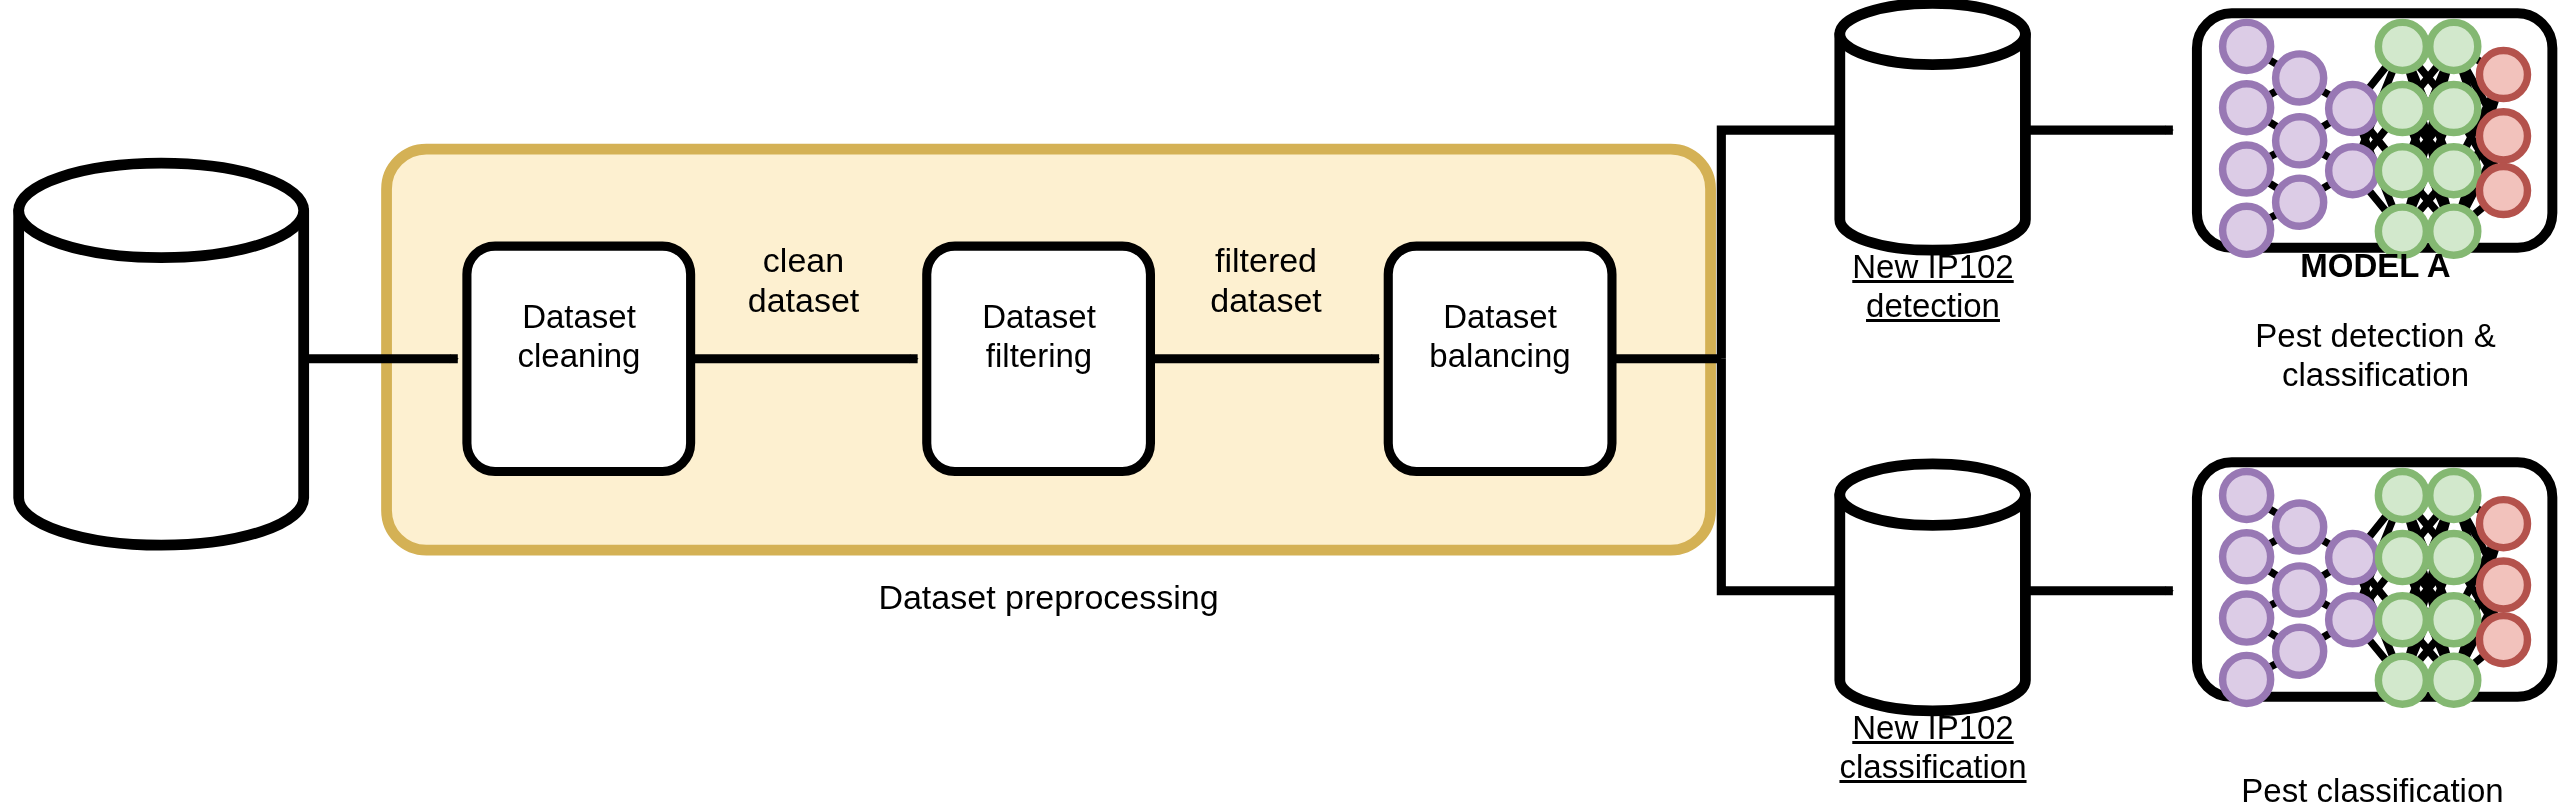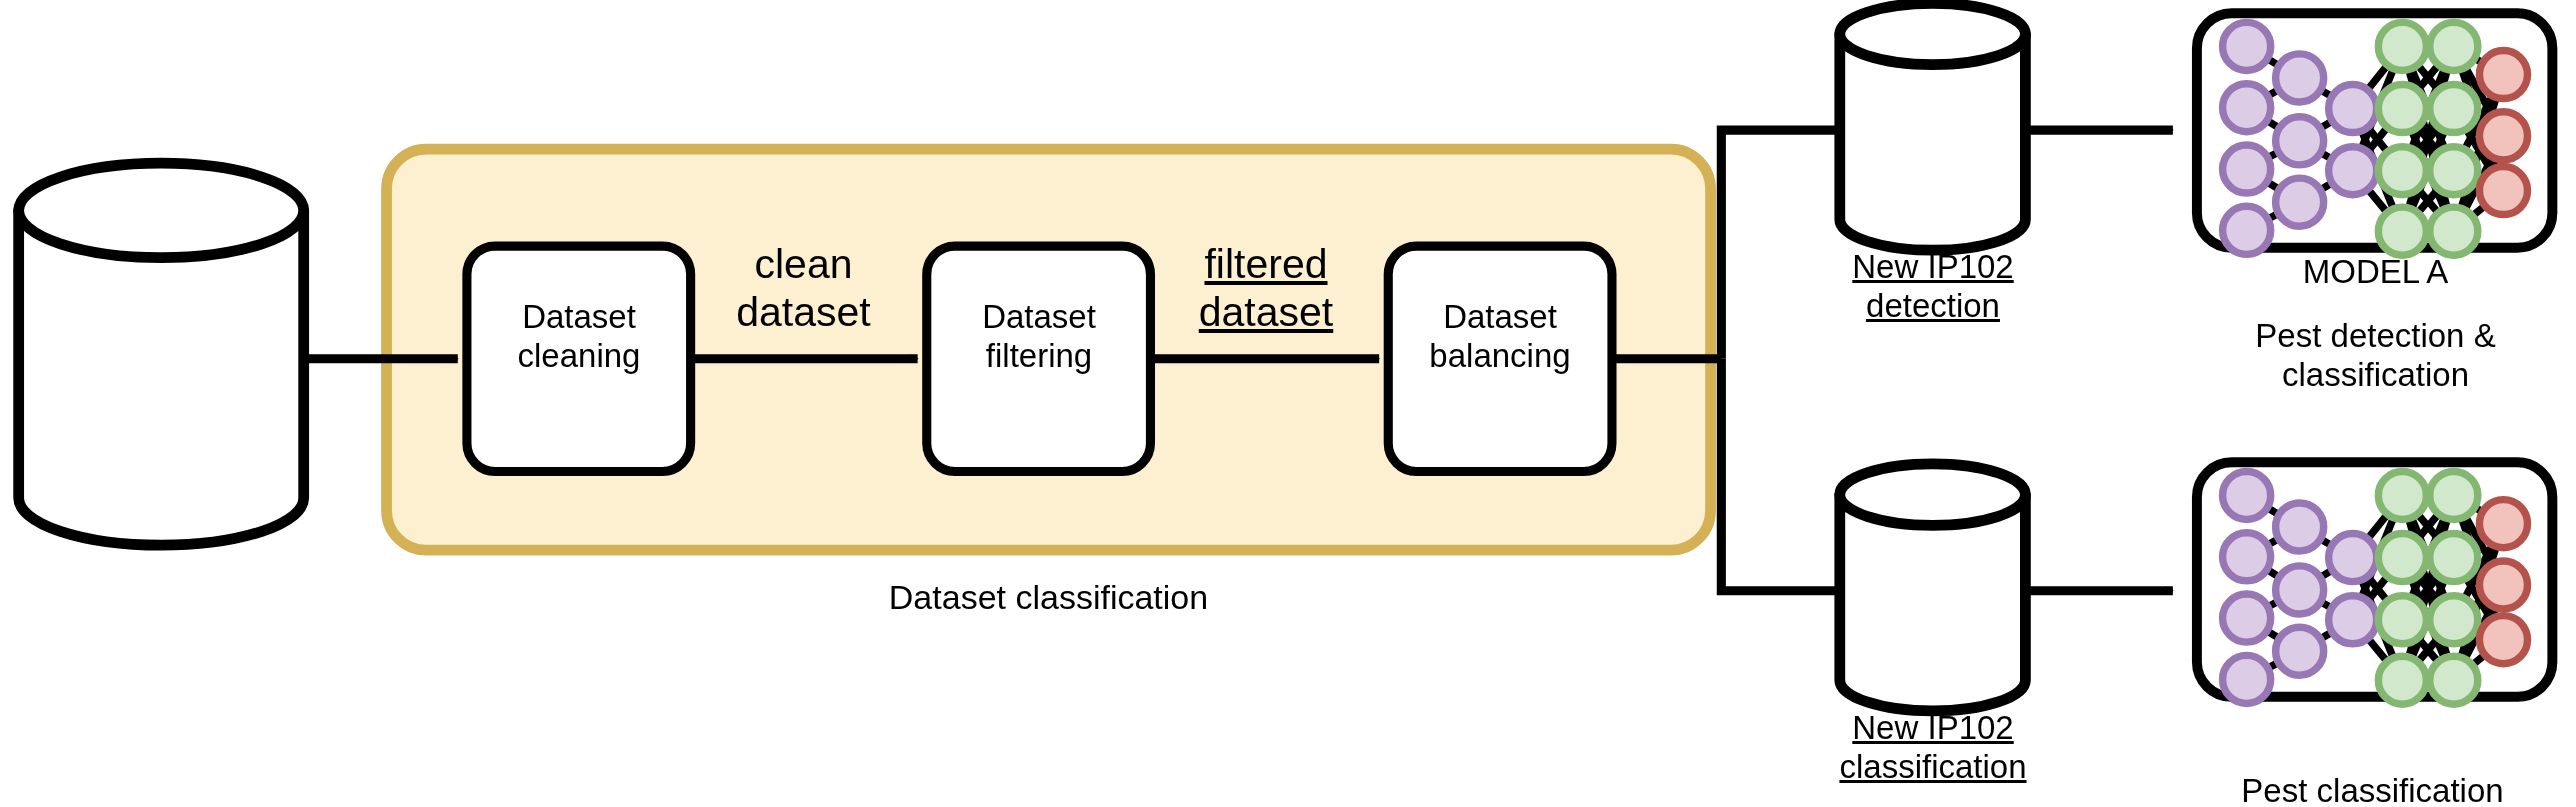--- a/index.html
+++ b/index.html
@@ -28,21 +28,21 @@
   .dg-label {
     position: absolute;
     text-align: center;
     color: #000000;
     line-height: 1.18;
     white-space: pre-line;
     user-select: none;
   }
   .lbl-cyl      { font-size: 33px; text-decoration: underline; }
   .lbl-box      { font-size: 33px; }
-  .lbl-edge     { font-size: 41px; }
+  .lbl-edge     { font-size: 34px; }
   .lbl-group    { font-size: 34px; }
   .lbl-model    { font-size: 33px; }
 </style>
 </head>
 <body>
 
 <div id="stage">
 
   <svg class="layer" viewBox="0 0 3108 974">
     <defs>
@@ -251,30 +251,30 @@
 
   <div class="dg-label lbl-box" style="left:467px; top:298px; width:224px;">Dataset
 cleaning</div>
   <div class="dg-label lbl-box" style="left:927px; top:298px; width:224px;">Dataset
 filtering</div>
   <div class="dg-label lbl-box" style="left:1388px; top:298px; width:224px;">Dataset
 balancing</div>
 
   <div class="dg-label lbl-edge" style="left:700px; top:240px; width:207px;">clean
 dataset</div>
-  <div class="dg-label lbl-edge" style="left:1160px; top:240px; width:212px;text-decoration:underline;">filtered
+  <div class="dg-label lbl-edge" style="left:1160px; top:240px; width:212px;">filtered
 dataset</div>
 
-  <div class="dg-label lbl-group" style="left:800px; top:577px; width:497px;">Dataset classification</div>
+  <div class="dg-label lbl-group" style="left:800px; top:577px; width:497px;">Dataset preprocessing</div>
 
   <div class="dg-label lbl-cyl" style="left:1792px; top:248px; width:282px;">New IP102
 detection</div>
   <div class="dg-label lbl-cyl" style="left:1782px; top:709px; width:302px;">New IP102
 classification</div>
 
-  <div class="dg-label lbl-model" style="left:2181px; top:253px; width:389px;">MODEL A</div>
+  <div class="dg-label lbl-model" style="left:2181px; top:247px; width:389px;font-weight:bold;">MODEL A</div>
   <div class="dg-label lbl-model" style="left:2181px; top:292px; width:389px;margin-top:25px;">Pest detection &amp;
 classification</div>
 
   <div class="dg-label lbl-model" style="left:2169px; top:741px; width:407px;margin-top:31px;">Pest classification</div>
 
 </div>
 
 
 </body></html>

